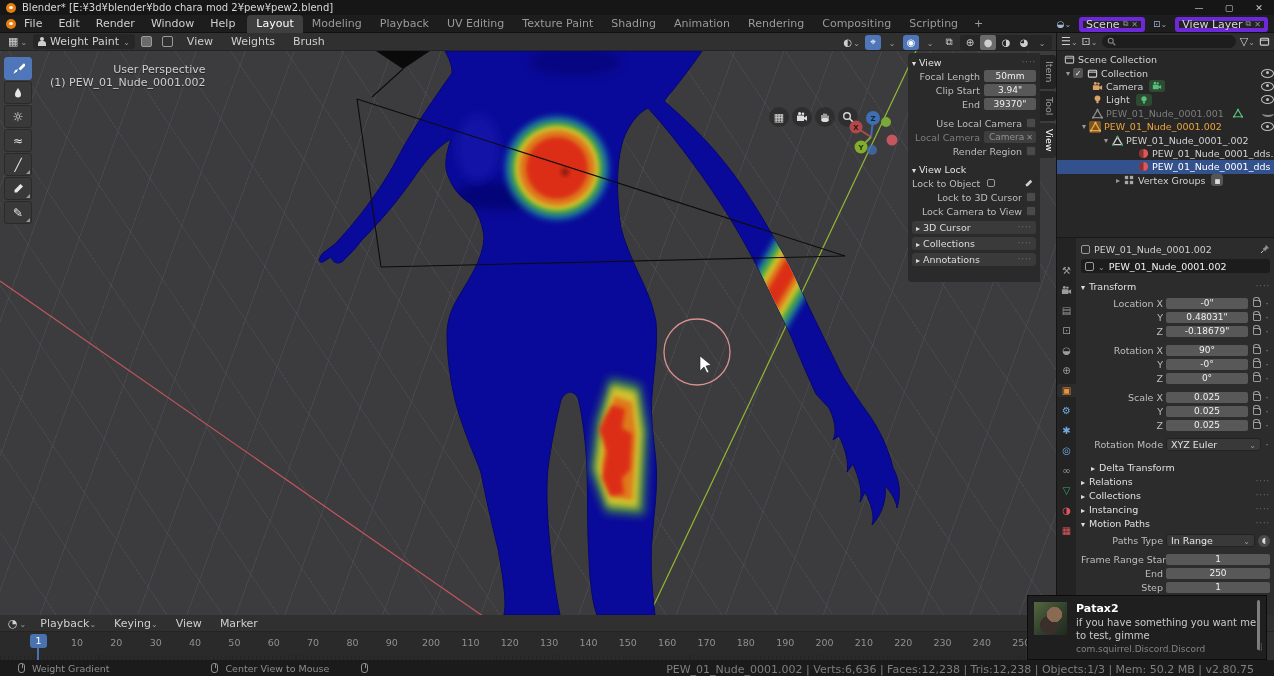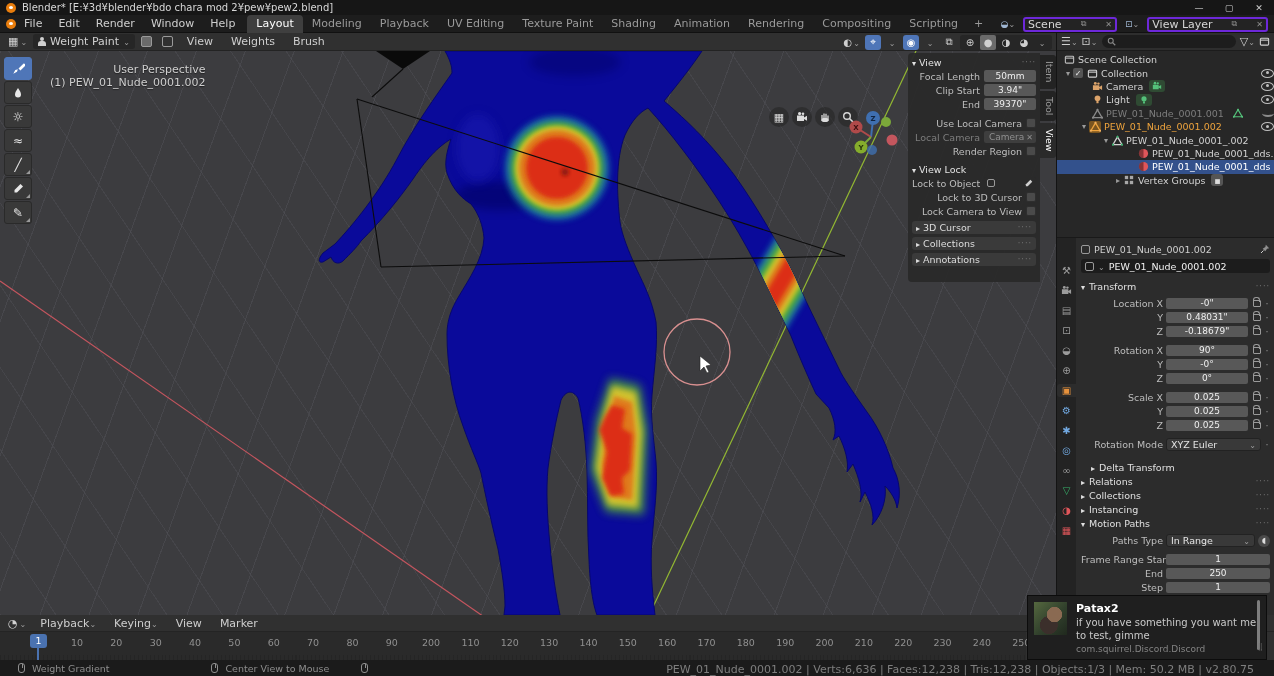--- a/index.html
+++ b/index.html
@@ -15,21 +15,21 @@
   #wincontrols .wbtn{width:30px;height:15px;display:flex;align-items:center;justify-content:center;color:#cfcfcf;font-size:9px;}
 
   
   #topbar{left:0;top:15px;width:1274px;height:18px;background:#1d1d1d;display:flex;align-items:center;border-bottom:1px solid #111;}
   .menu-item{padding:0 8px;color:#cecece;height:18px;display:flex;align-items:center;}
   .wstabs{display:flex;margin-left:4px;height:18px;}
   .wstab{padding:0 9px;color:#9a9a9a;height:18px;display:flex;align-items:center;border-radius:4px 4px 0 0;}
   .wstab.active{background:#3f3f3f;color:#fff;}
   .plus-tab{color:#9a9a9a;padding:0 7px;}
   #scenewrap{position:absolute;right:6px;top:15px;height:18px;display:flex;align-items:center;gap:8px;}
-  .idfield{display:flex;align-items:center;background:#232323;border:2px solid #6d28d9;border-radius:3px;height:15px;padding:0 3px;gap:19px;color:#d6d6d6;}
+  .idfield{display:flex;align-items:center;background:#232323;border:4px solid #6d28d9;border-radius:3px;height:15px;padding:0 3px;gap:3px;color:#d6d6d6;}
   .idico{color:#9fb6d2;font-size:9px;}
   .smbtn{color:#8f8f8f;font-size:8px;}
 
   
   #vheader{left:0;top:33px;width:1056px;height:18px;background:#303030;display:flex;align-items:center;border-bottom:1px solid #232323;gap:2px;padding:0 4px;}
   .hbtn{display:flex;align-items:center;gap:2px;padding:0 4px;height:16px;border-radius:3px;color:#d2d2d2;}
   .hmode{background:#262626;border-radius:3px;height:15px;display:flex;align-items:center;padding:0 5px;gap:4px;}
   .ic-person{width:8px;height:10px;position:relative;display:inline-block;}
   .ic-person:before{content:"";position:absolute;left:2px;top:0;width:4px;height:4px;border-radius:50%;background:#cfcfcf;}
   .ic-person:after{content:"";position:absolute;left:0;top:4.5px;width:8px;height:5px;border-radius:3px 3px 0 0;background:#cfcfcf;}

